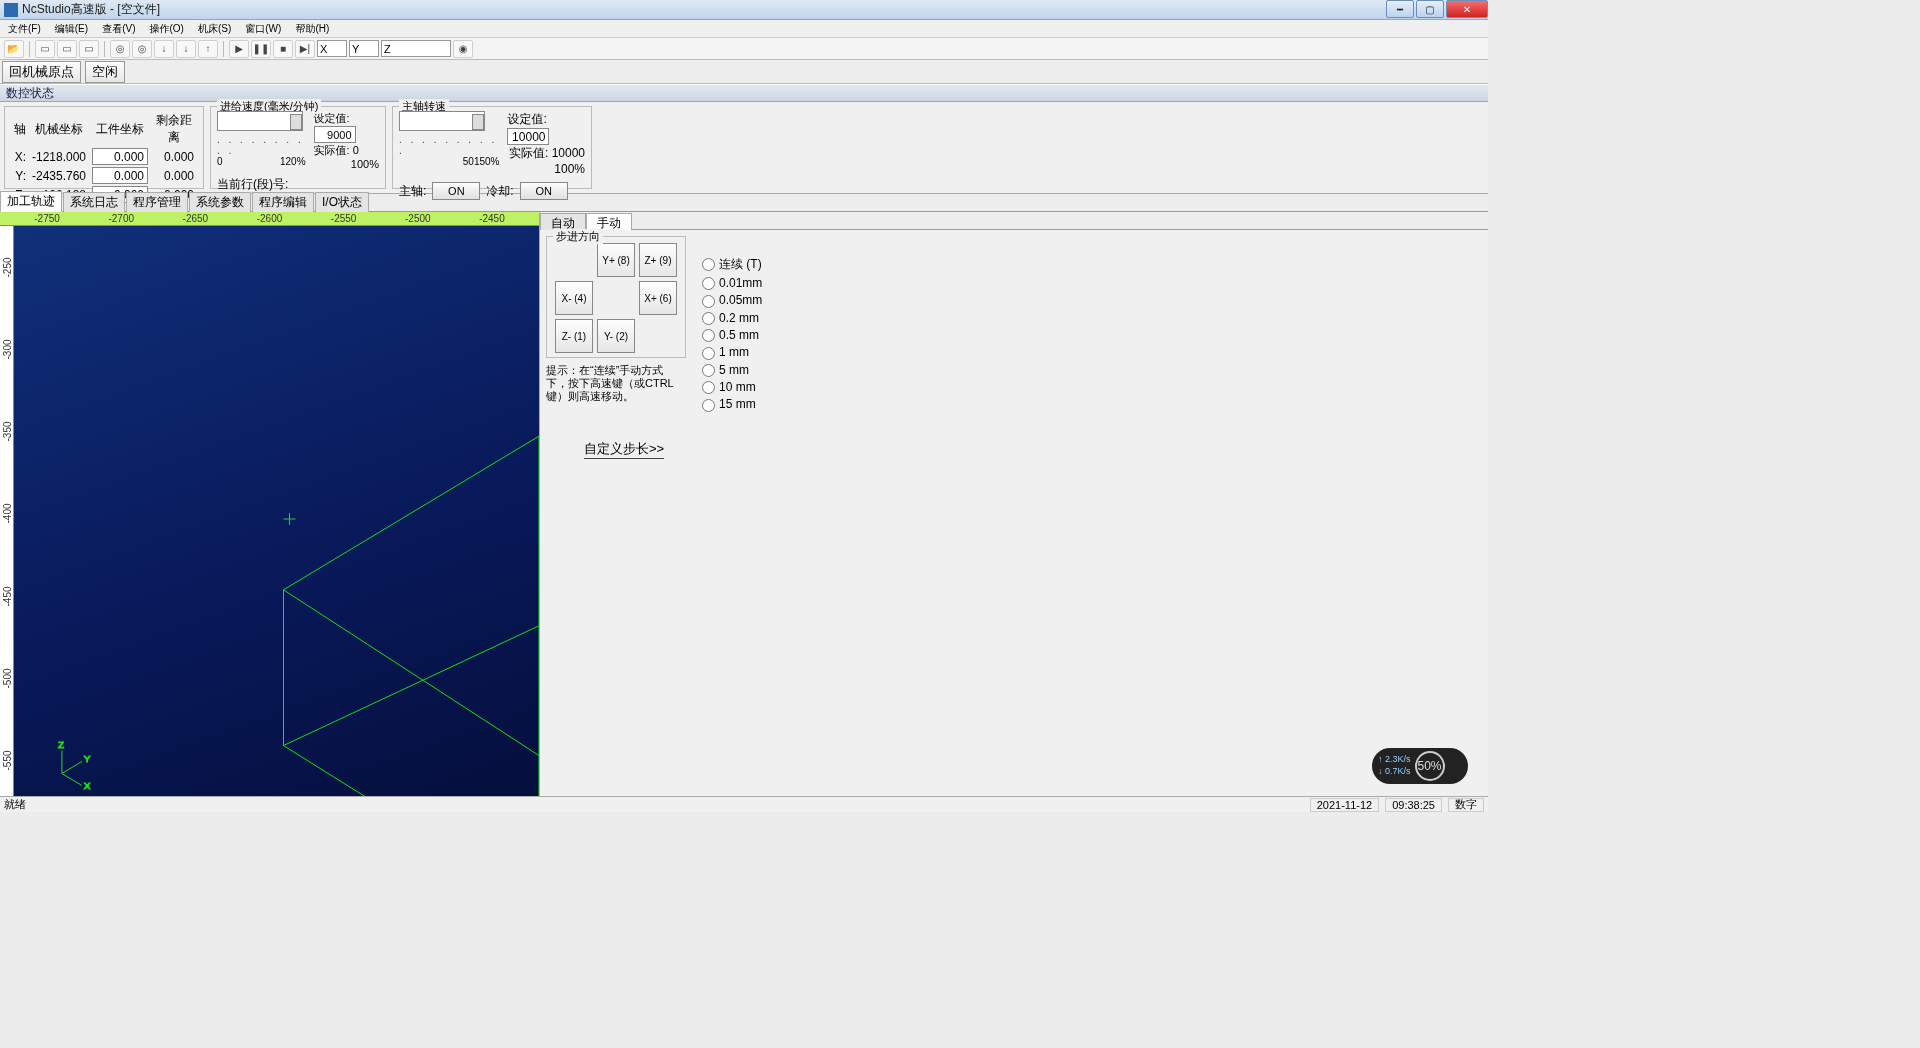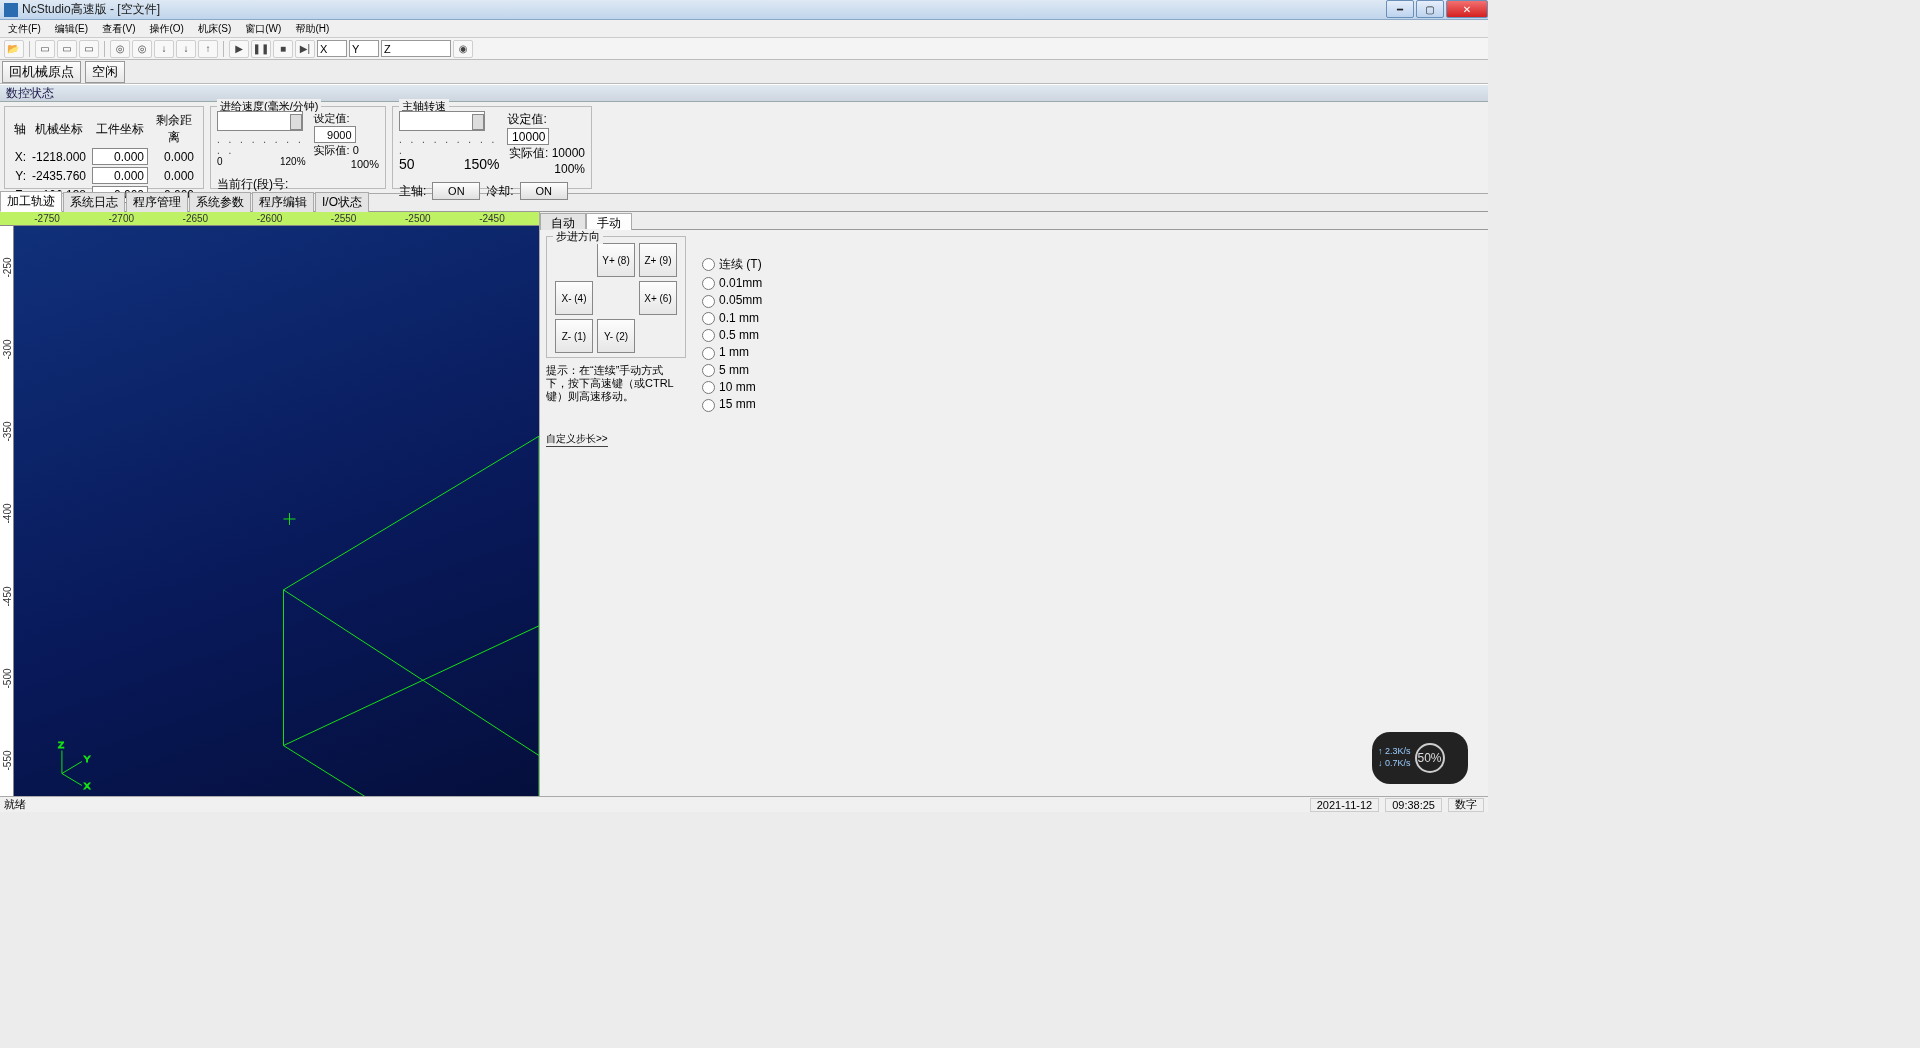--- a/index.html
+++ b/index.html
@@ -59,28 +59,28 @@
   .rtab.active { background:#fdfdfd;}
   .manual { padding:6px; display:flex;}
   .jogbox { border:1px solid #bbb; width:140px; padding:6px 4px 4px; position:relative; margin-right:16px;}
   .jogbox .grp-title { top:-8px;}
   .joggrid { display:grid; grid-template-columns:38px 38px 38px; grid-template-rows:34px 34px 34px; gap:4px; justify-content:center;}
   .jogbtn { border:1px solid #888; background:linear-gradient(#fdfdfd,#e6e6e6); font-size:10px; display:flex; align-items:center; justify-content:center; text-align:center; line-height:1.1;}
   .steps { font-size:12px;margin-top:17px;}
   .steps label { display:block; margin:3px 0;}
   .steps input { vertical-align:middle; margin-right:4px;}
   .hint { font-size:11px; width:128px; margin-top:6px; line-height:1.2;}
-  .custom-step { margin-top:28px; font-size:10px; display:flex; justify-content:flex-start;}
+  .custom-step { margin-top:36px; font-size:13px; display:flex; justify-content:center;}
   .custom-step span { border-bottom:1px solid #444;}
   
   .statusbar { position:absolute; bottom:0; left:0; right:0; height:16px; background:#f0f0f0; border-top:1px solid #aaa; display:flex; align-items:center; font-size:11px; padding:0 4px; justify-content:space-between;}
   .statusbar .cells { display:flex; gap:6px;}
   .scell { border:1px solid #ccc; padding:0 6px; height:14px; display:flex; align-items:center;}
   
-  .netwidget { position:absolute; right:20px; bottom:28px; width:96px; height:52px; background:#222; border-radius:18px; color:#9cf; font-size:9px; display:flex; align-items:center; padding:2px 6px; gap:4px;}
+  .netwidget { position:absolute; right:20px; bottom:28px; width:96px; height:36px; background:#222; border-radius:18px; color:#9cf; font-size:9px; display:flex; align-items:center; padding:2px 6px; gap:4px;}
   .netwidget .circ { width:30px; height:30px; border:2px solid #ccc; border-radius:50%; display:flex; align-items:center; justify-content:center; font-size:12px; color:#ddd;}
 </style>
 </head>
 <body>
 
 <div class="titlebar">
   <span class="app-icon"></span>
   <span class="title-text">NcStudio高速版 - [空文件]</span>
   <div class="win-btns">
     <div class="win-btn">━</div>
@@ -187,21 +187,21 @@
     </div>
     <div style="margin-top:6px">当前行(段)号:</div>
   </div>
 
   <div class="grp spindle">
     <div class="grp-title">主轴转速</div>
     <div style="display:flex; gap:8px; align-items:flex-start;">
       <div>
         <div class="slider-dummy"></div>
         <div class="ticks">. . . . . . . . . .</div>
-        <div style="display:flex; justify-content:space-between; font-size:14px;">
+        <div style="display:flex; justify-content:flex-end; font-size:10px;margin-left:32px;">
           <span>50</span>
           <span>150%</span>
         </div>
       </div>
       <div class="small">
         <div><span>设定值:</span> <span class="valbox" style="width:42px">10000</span></div>
         <div style="text-align:right"><span>实际值:</span> <span>10000</span></div>
         <div style="text-align:right"><span>100%</span></div>
       </div>
     </div>
@@ -302,21 +302,21 @@
         </div>
         <div class="hint">提示：在“连续”手动方式下，按下高速键（或CTRL键）则高速移动。</div>
         <div class="custom-step">
             <span>自定义步长&gt;&gt;</span>
           </div>
       </div>
       <div class="steps">
         <label><input type="radio" name="st" style=""><span>连续 (T)</span></label>
         <label><input type="radio" name="st" style=""><span>0.01mm</span></label>
         <label><input type="radio" name="st" style=""><span>0.05mm</span></label>
-        <label><input type="radio" name="st" style=""><span>0.1 mm</span></label>
+        <label><input type="radio" name="st" style=""><span>0.2 mm</span></label>
         <label><input type="radio" name="st" style=""><span>0.5 mm</span></label>
         <label><input type="radio" name="st" style=""><span>1   mm</span></label>
         <label><input type="radio" name="st" style=""><span>5   mm</span></label>
         <label><input type="radio" name="st" style=""><span>10  mm</span></label>
         <label><input type="radio" name="st" style=""><span>15  mm</span></label>
       </div>
     </div>
   </div>
 </div>
 

